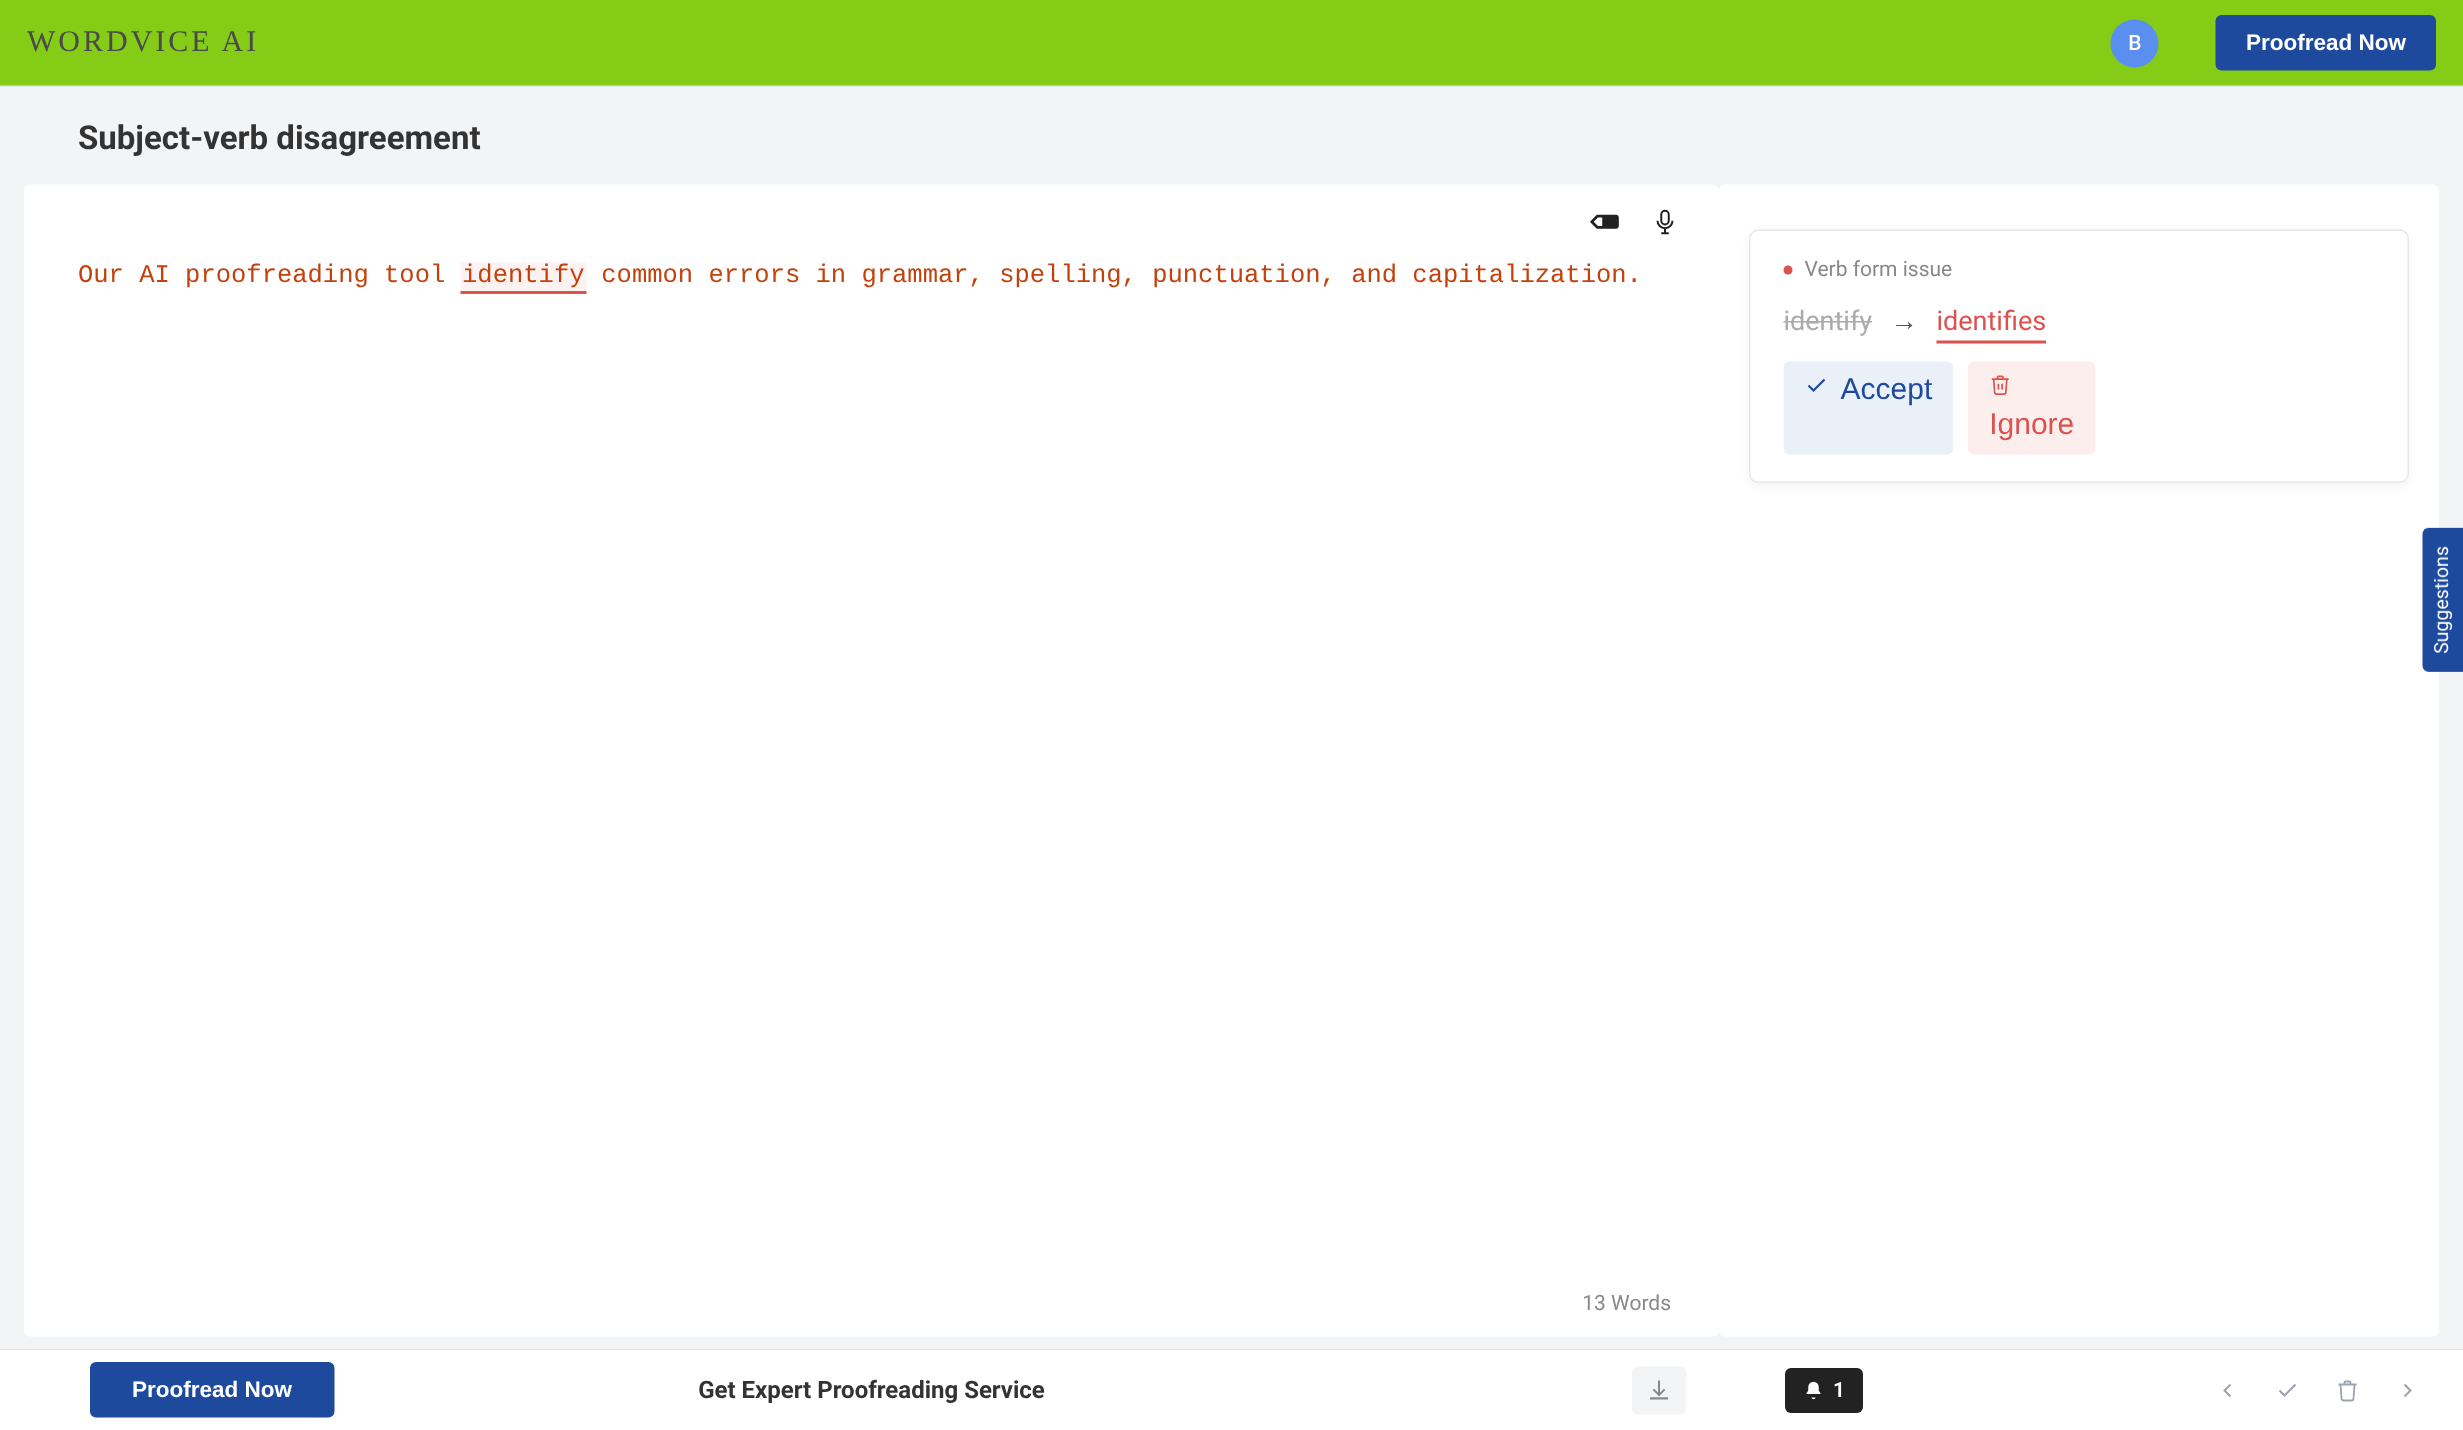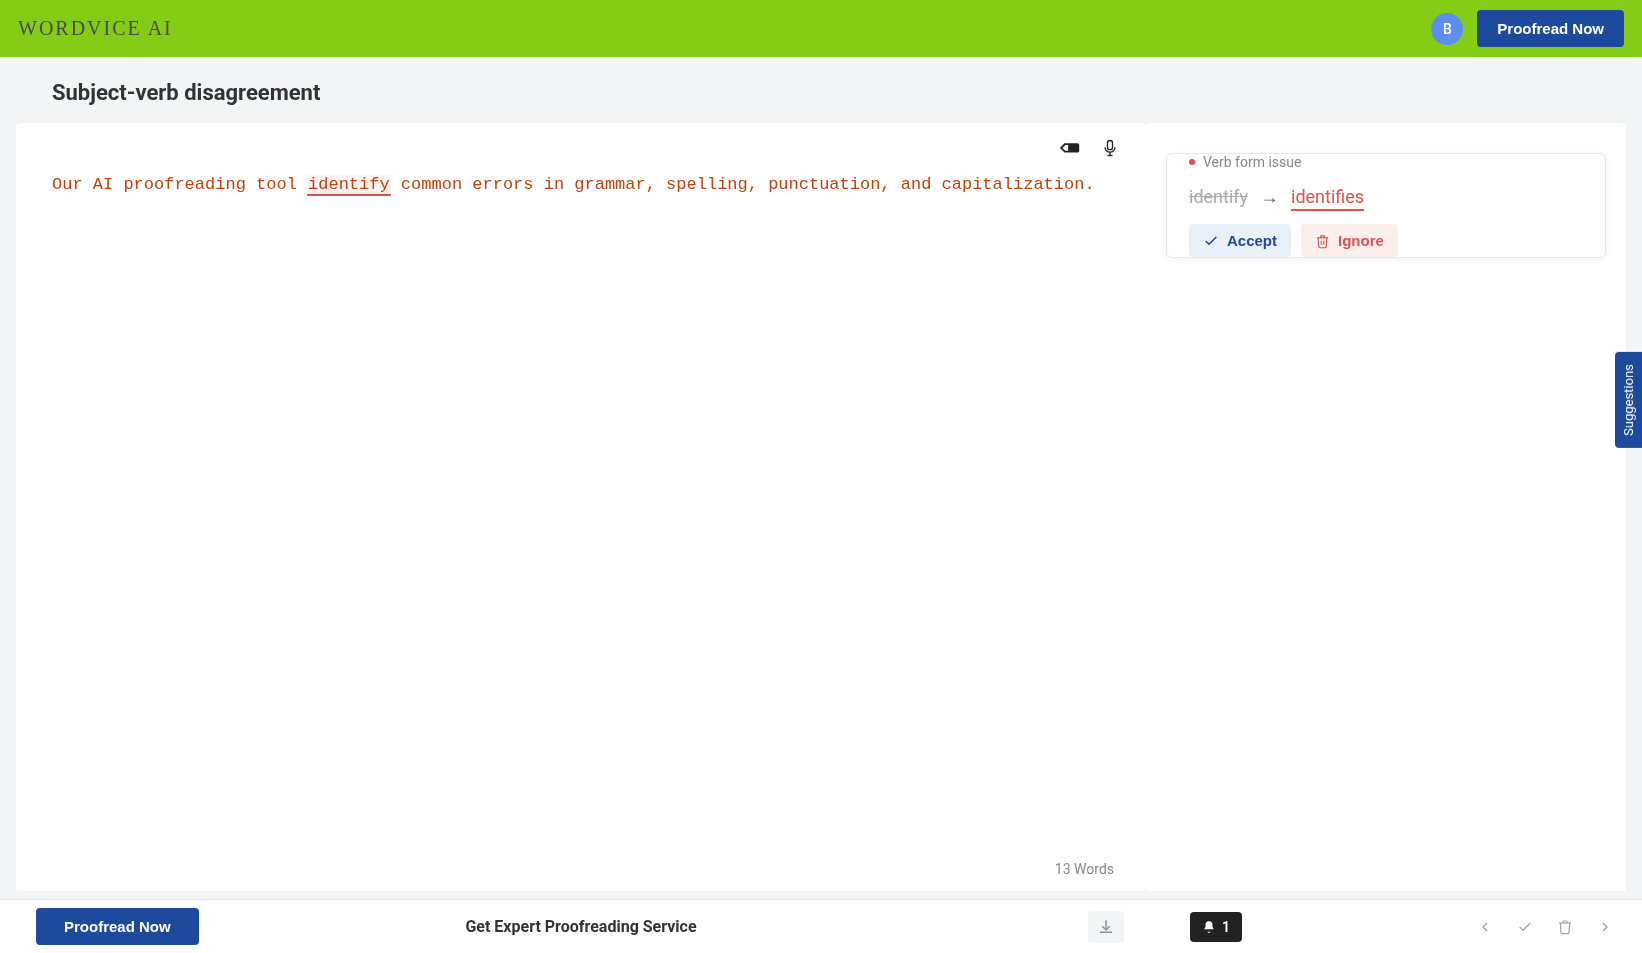--- a/index.html
+++ b/index.html
@@ -63,20 +63,21 @@
   }
   .btn-primary {
     background: var(--blue);
     color: #fff;
     border: none;
     border-radius: 4px;
     padding: 10px 20px;
     font-size: 15px;
     font-weight: 600;
     cursor: pointer;
+    margin-left: 24px;
   }
 
   
   .page-title {
     font-size: 22px;
     font-weight: 700;
     padding: 22px 52px 18px;
   }
 
   
@@ -137,21 +138,21 @@
     color: var(--gray-muted);
     margin-left: 11px;
   }
 
   
   .suggestion-card {
     background: #fff;
     border: 1px solid var(--gray-border);
     border-radius: 6px;
     box-shadow: 0 2px 8px rgba(0,0,0,0.05);
-    padding: 0 22px;
+    padding: 18px 22px;
   }
   .issue-type {
     display: flex;
     align-items: center;
     gap: 8px;
     font-size: 14px;
     color: var(--gray-muted);
     margin-bottom: 16px;
   }
   .issue-dot {
@@ -185,36 +186,36 @@
     padding-bottom: 16px;
     border-bottom: 1px solid var(--gray-border);
     margin-bottom: 16px;
   }
   .card-actions {
     display: flex;
     gap: 10px;
   }
   .action-btn {
     display: flex;
-    align-items: flex-end;
+    align-items: flex-start;
     gap: 8px;
     padding: 8px 14px;
     border: none;
     border-radius: 4px;
-    font-size: 15px;
-    cursor: pointer;
-    font-weight: bold;
+    font-size: 20px;
+    cursor: pointer;
   }
   .accept-btn {
     background: var(--accept-bg);
     color: var(--blue);
   }
   .ignore-btn {
     background: var(--red-light-bg);
     color: var(--red);
+    flex-direction: column;
   }
 
   
   .side-tab {
     position: fixed;
     right: 0;
     top: 42%;
     transform: translateY(-50%);
     background: var(--blue);
     color: #fff;

